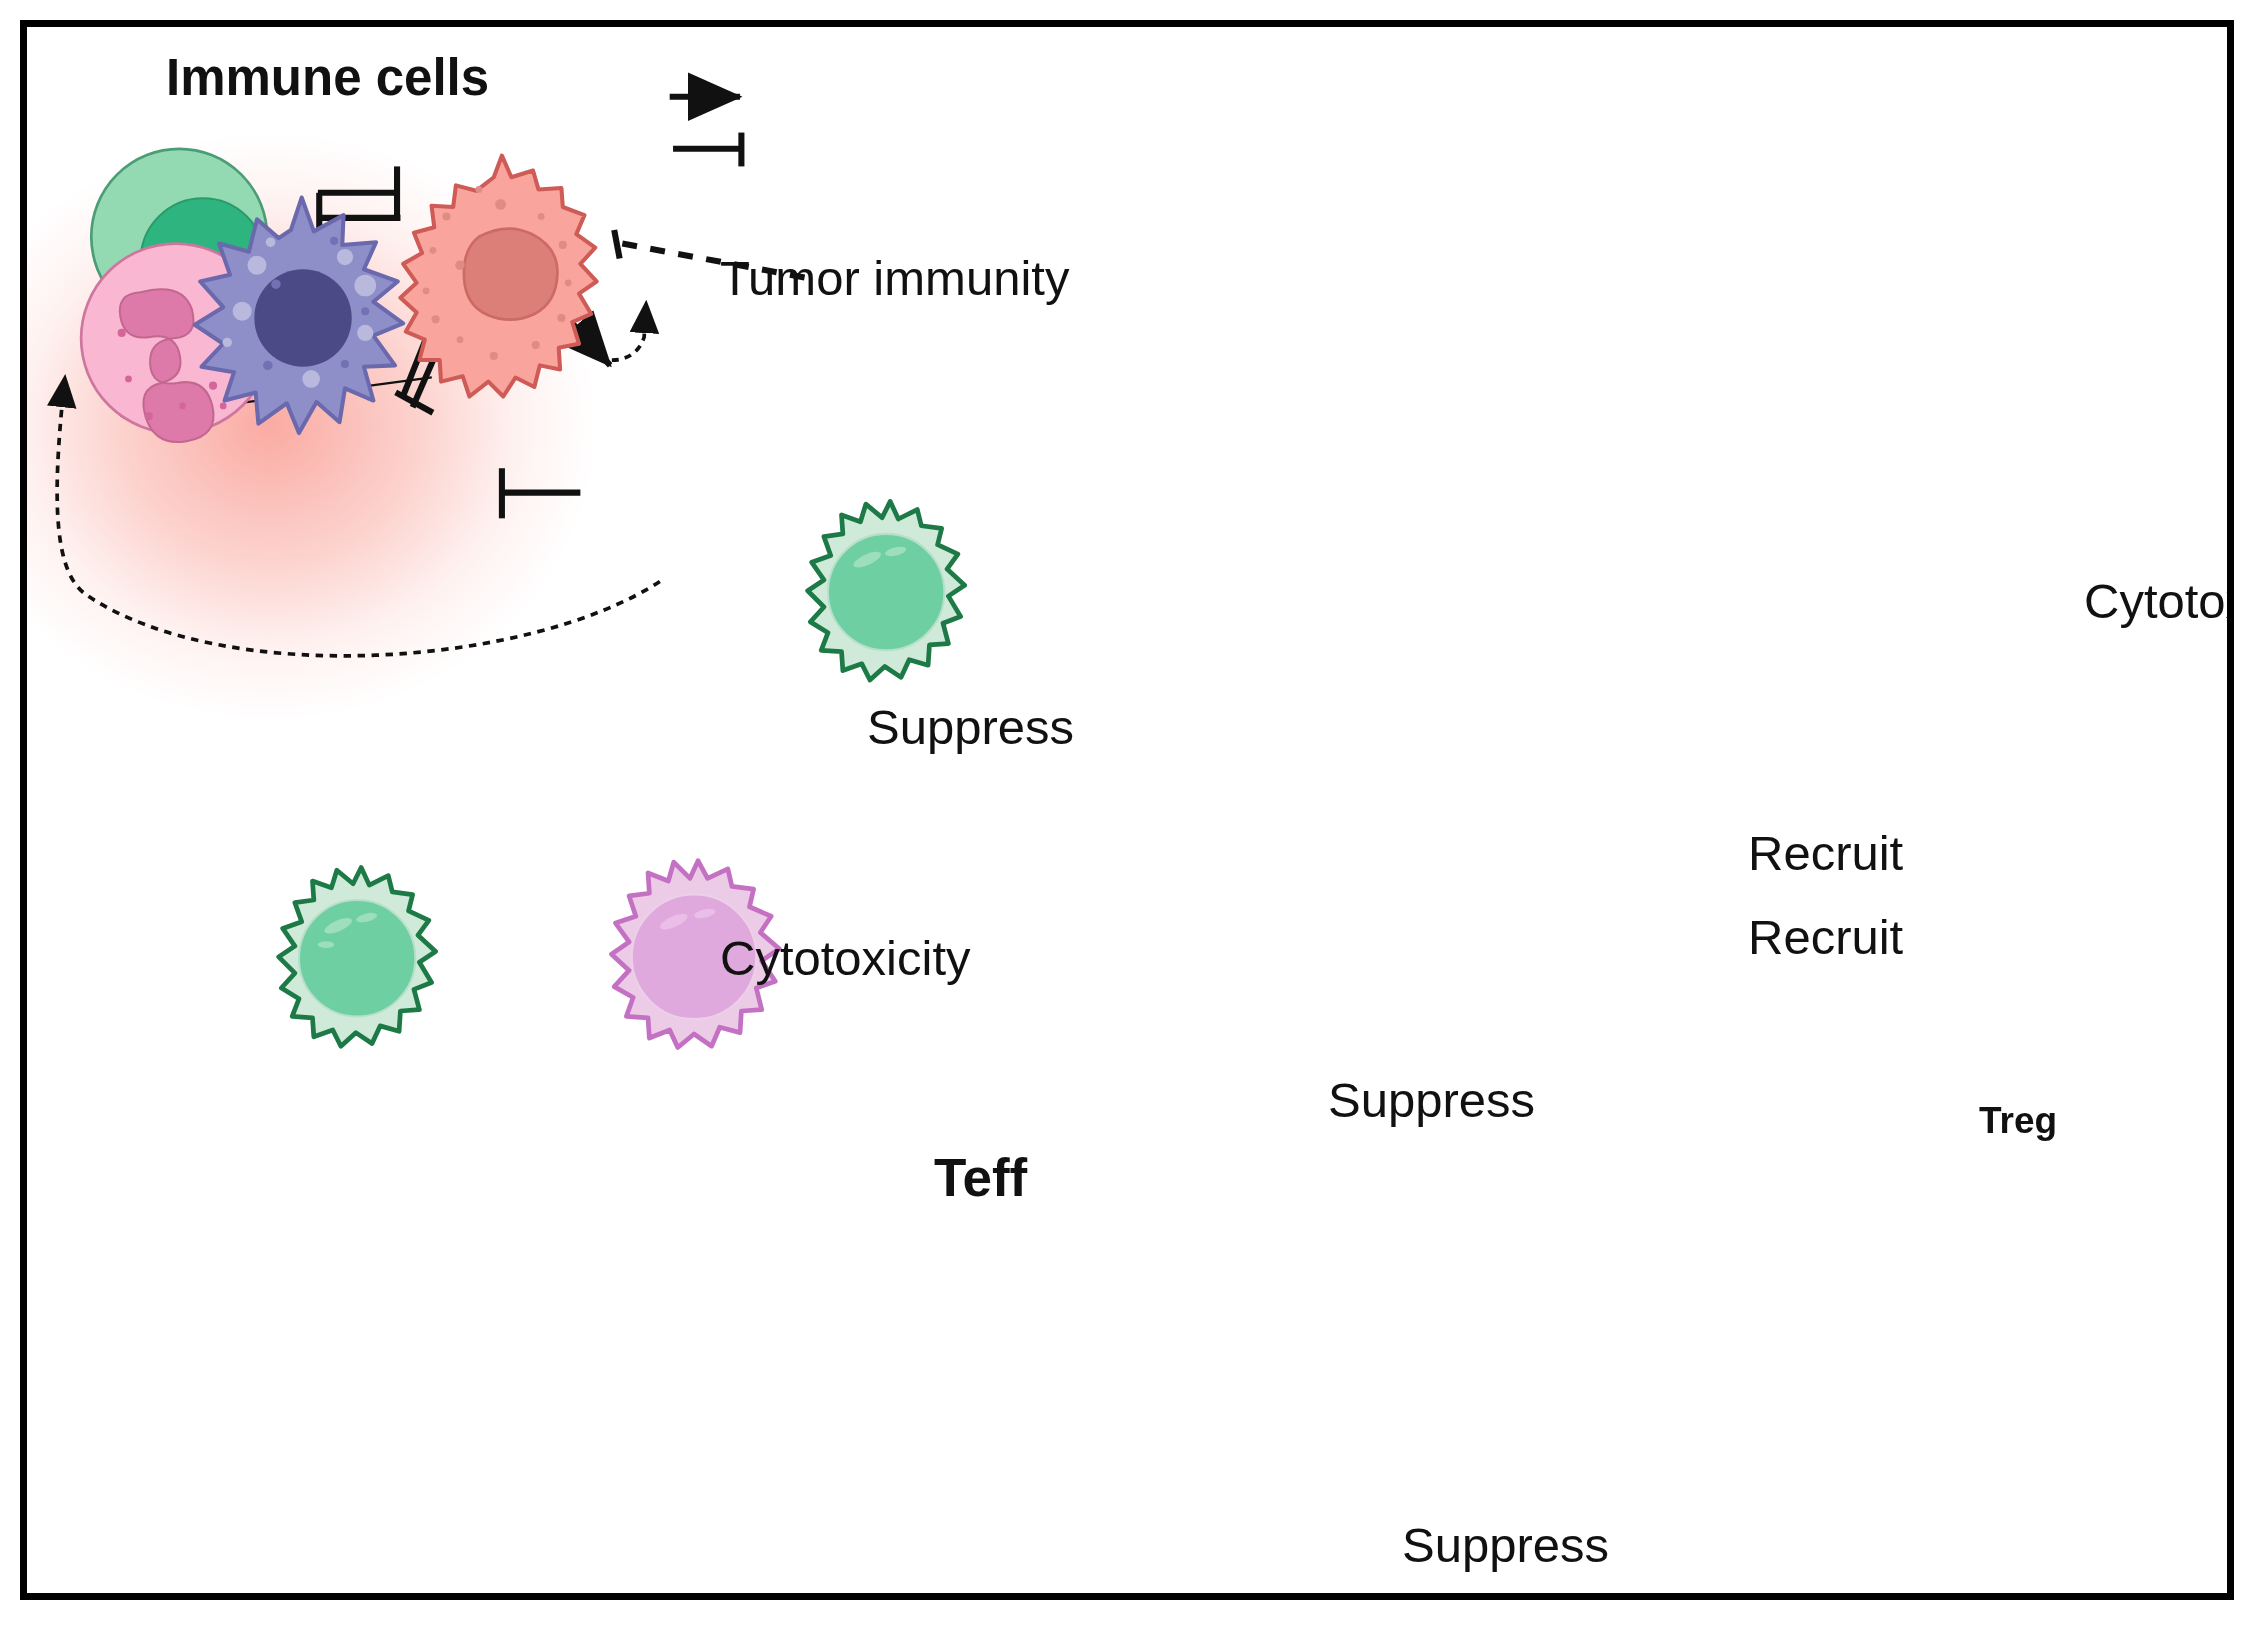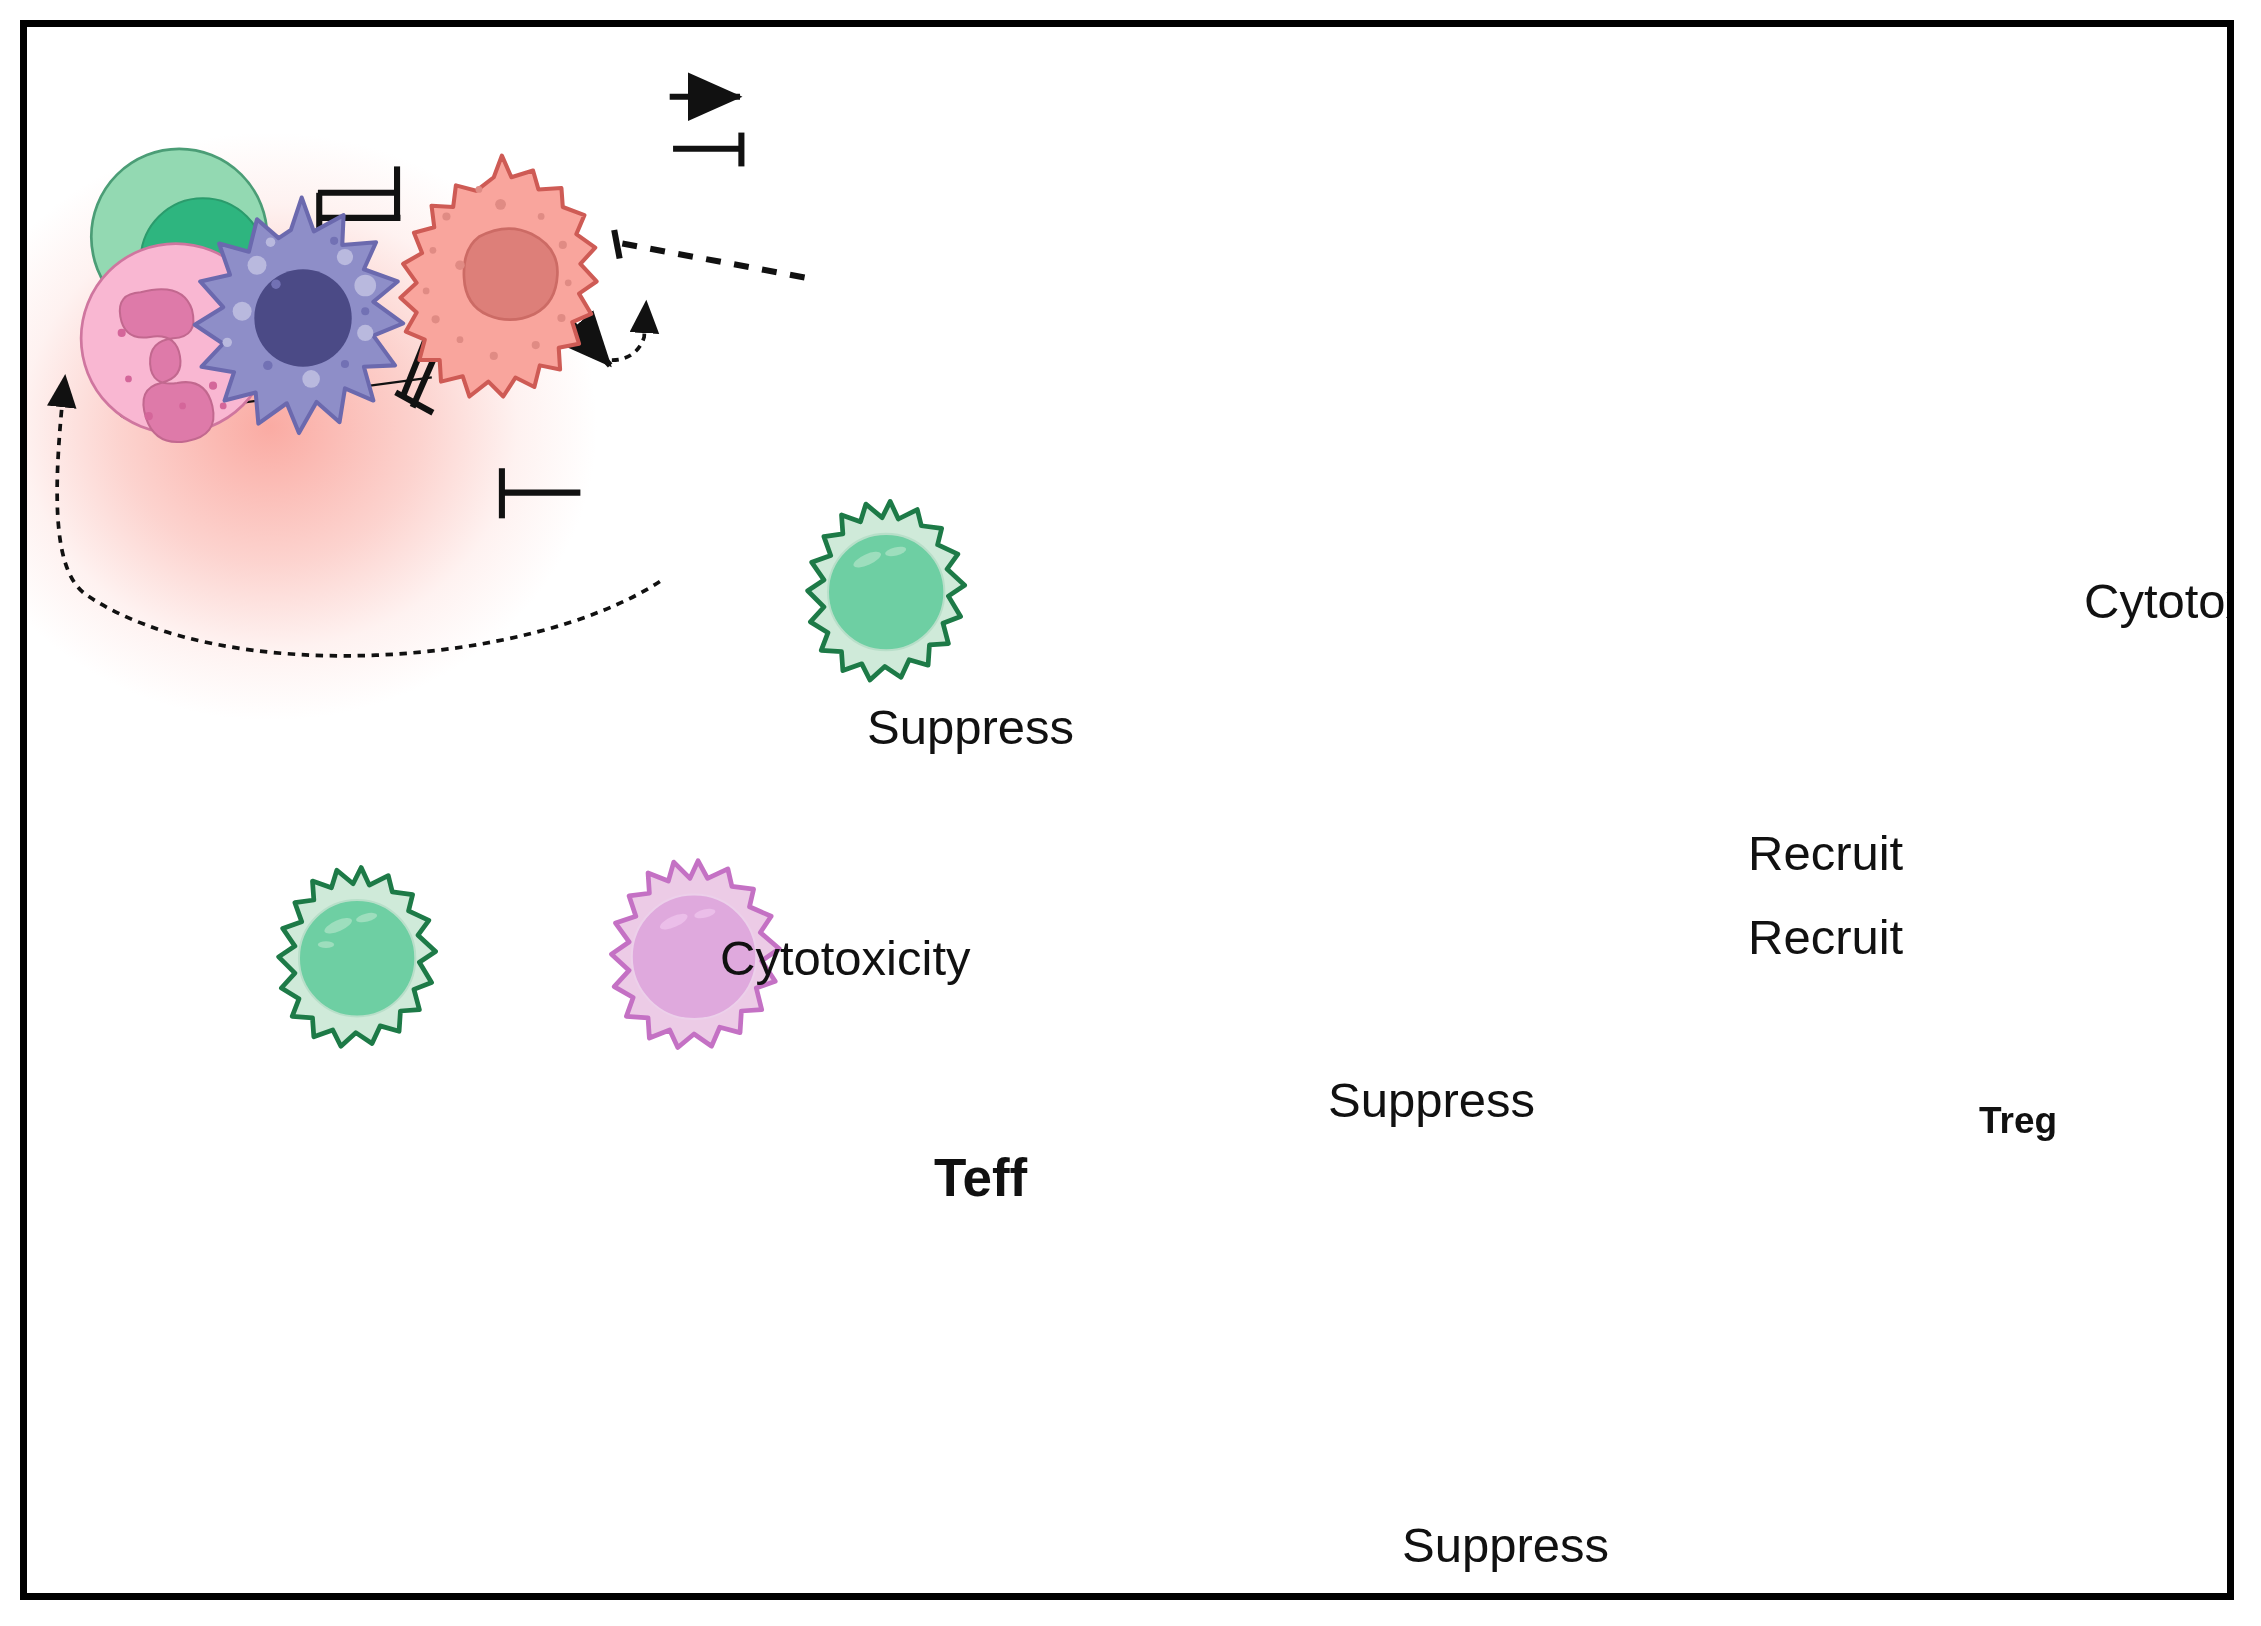--- a/index.html
+++ b/index.html
@@ -220,21 +220,23 @@
     <svg class="layer" viewBox="0 0 3252 2314" preserveAspectRatio="none">
       <g>
         <line x1="950" y1="103" x2="1054" y2="103" stroke="#111" stroke-width="9" marker-end="url(#ah)"></line>
       </g>
       <g>
         <line x1="955" y1="180" x2="1058" y2="180" stroke="#111" stroke-width="9"></line>
         <line x1="1056" y1="156" x2="1056" y2="206" stroke="#111" stroke-width="9"></line>
       </g>
     </svg>
 
-
+    <div class="lbl bold" style="left: 139px; top: 25px; font-size: 51px;">Immune cells</div>
+
+    <div class="lbl reg" style="left: 693px; top: 227px; font-size: 49px;">Tumor immunity</div>
 
     <div class="lbl reg" style="left: 840px; top: 676px; font-size: 49px;">Suppress</div>
 
     <div class="lbl reg" style="left: 693px; top: 907px; font-size: 49px;">Cytotoxicity</div>
 
     <div class="lbl bold" style="left: 907px; top: 1124px; font-size: 53px;">Teff</div>
 
     <div class="lbl reg" style="left: 1301px; top: 1049px; font-size: 49px;">Suppress</div>
 
     <div class="lbl reg" style="left: 1721px; top: 802px; font-size: 49px; text-align: right;">Recruit</div>

